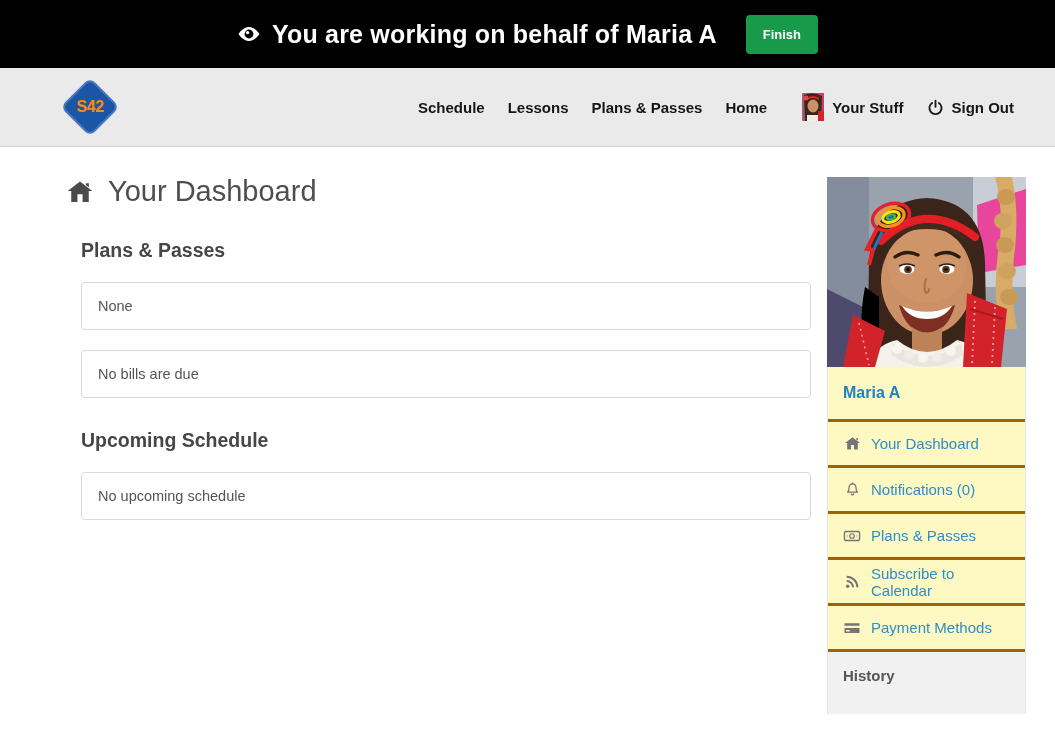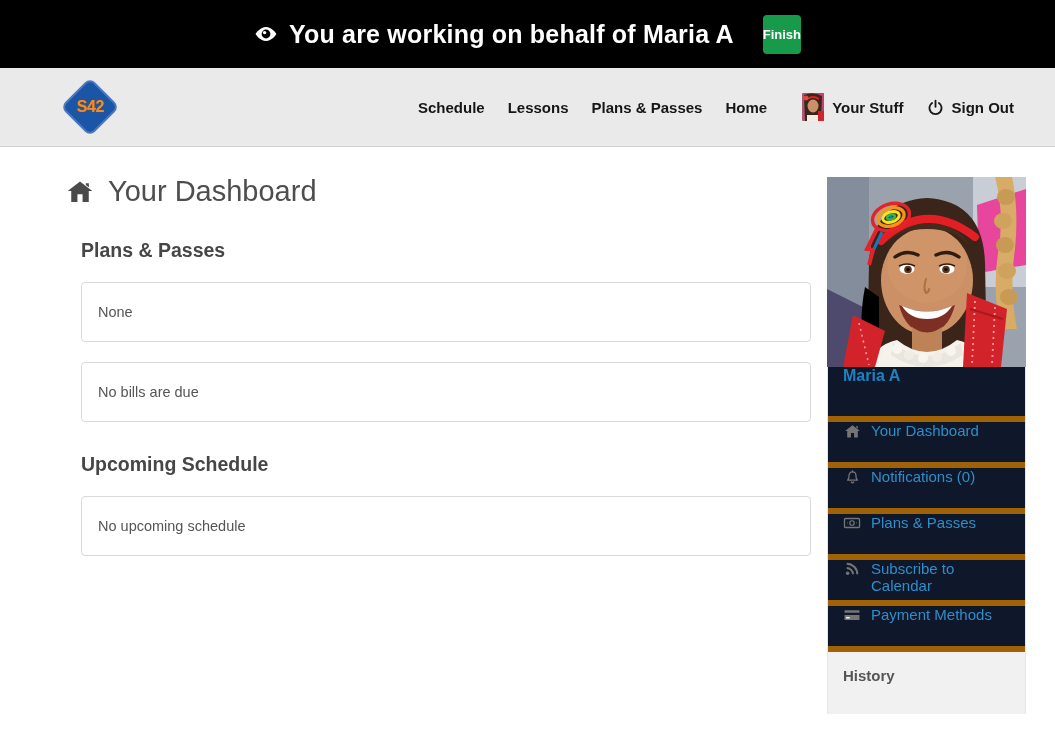--- a/index.html
+++ b/index.html
@@ -6,21 +6,21 @@
   html,body { width:1055px; height:738px; overflow:hidden; background:#fff;
               font-family:"Liberation Sans", sans-serif; }
 
   
   .topbar { height:68px; background:#000; display:flex; align-items:center;
             justify-content:center; gap:11px; }
   .topbar .eye-wrap { width:24px; height:24px; display:flex; align-items:center; }
   .topbar-msg { color:#fff; font-size:25px; font-weight:bold; letter-spacing:.2px; }
   .finish-btn { margin-left:18px; background:#179a4a; color:#fff; border:none;
                 font-family:inherit; font-size:13px; font-weight:bold;
-                padding:12px 0; border-radius:4px; cursor:pointer; }
+                padding:12px 17px; border-radius:4px; cursor:pointer; }
 
   
   .navbar { height:79px; background:#eaeaea; border-bottom:1px solid #d2d2d2;
             display:flex; align-items:center; }
   .logo { margin-left:71px; width:38px; height:38px; background:#1b55a6;
           transform:rotate(45deg); border-radius:5px; display:flex;
           align-items:center; justify-content:center; cursor:pointer;
           box-shadow:0 0 0 2px #4a79c0; }
   .logo-text { transform:rotate(-45deg); color:#f68b1f; font-size:16px;
                font-weight:bold; letter-spacing:-.5px;
@@ -34,30 +34,30 @@
                 overflow:hidden; }
   .pw-wrap { width:17px; height:17px; display:flex; }
 
   
   main { position:absolute; left:66px; top:147px; width:745px; }
   h1 { display:flex; align-items:center; gap:14px; margin-top:28px;
        font-size:29px; font-weight:400; color:#4e4e4e; }
   .h1-icon { width:28px; height:28px; display:flex; }
   section { margin-left:15px; }
   h2 { margin-top:31px; font-size:19.5px; font-weight:bold; color:#464646; }
-  .panel { margin-top:20px; height:60px; width:730px; border:1px solid #d9d9d9;
+  .panel { margin-top:20px; height:48px; width:730px; border:1px solid #d9d9d9;
            border-radius:4px; display:flex; align-items:center; padding:0 16px;
            color:#555; font-size:14.5px; background:#fff; }
 
   
   aside { position:absolute; left:827px; top:177px; width:199px; }
   .photo { width:199px; height:190px; overflow:hidden; }
   .side-list { border-left:1px solid #e6e6e6; border-right:1px solid #e6e6e6; }
-  .side-row { border-bottom:6px solid #a16207; display:flex; 
-              padding:0 15px; background:#0f172a; }
+  .side-row { border-bottom:3px solid #a16207; display:flex; align-items:center;
+              padding:0 15px; background:#fef9c3; }
   .name-row { height:55px; }
   .name-row a { color:#1f82c0; font-size:16px; font-weight:bold;
                 text-decoration:none; cursor:pointer; }
   .menu-row { height:46px; gap:10px; cursor:pointer; }
   .menu-row .s-icon { width:18px; height:18px; display:flex; align-items:center;
                       justify-content:center; flex:0 0 18px; }
   .menu-row a { color:#2e8ec9; font-size:15px; text-decoration:none; }
   .history-row { height:62px; background:#f1f1f1; color:#555; font-size:15px;
                  font-weight:600; align-items:flex-start; padding-top:15px;
                  border-bottom:none; }

